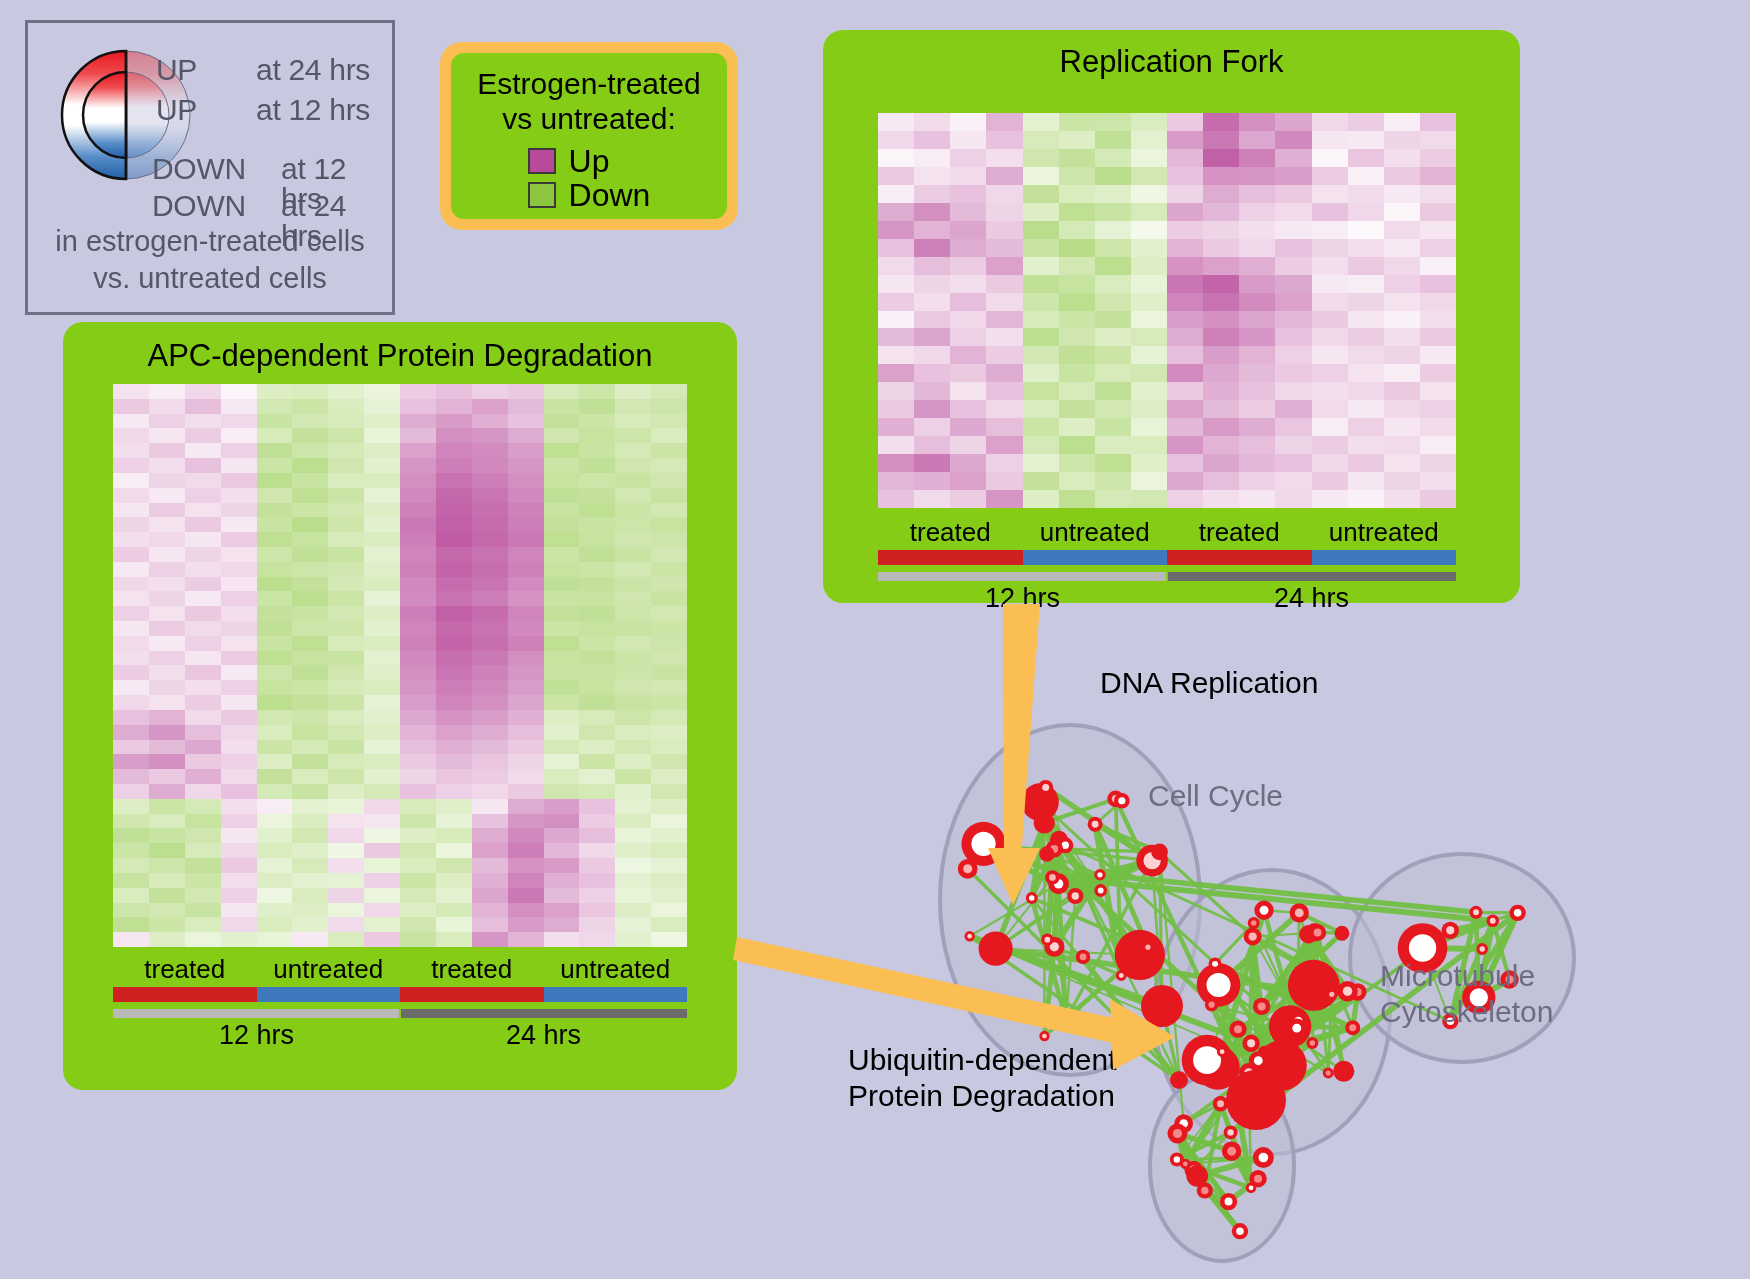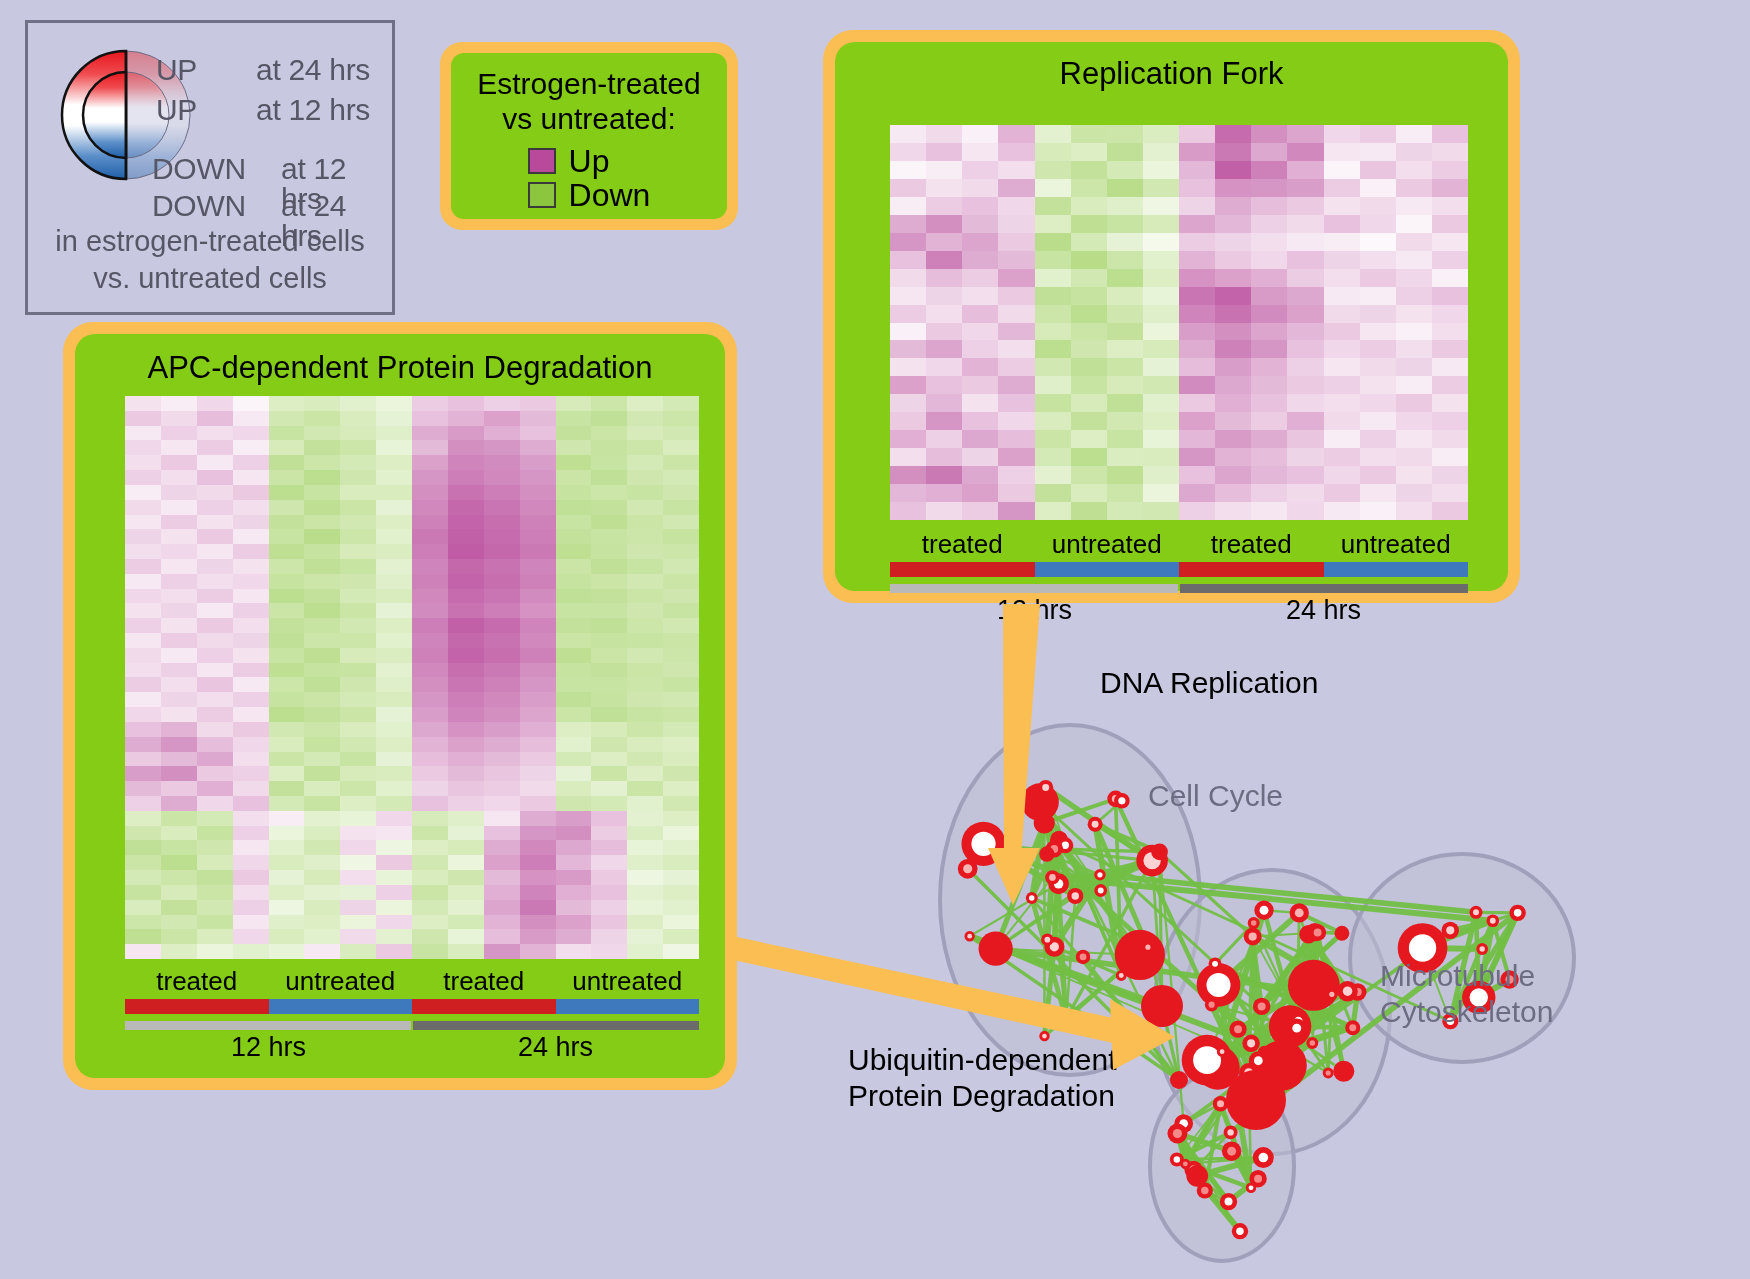--- a/index.html
+++ b/index.html
@@ -24,21 +24,20 @@
   #wb-foot {
     position:absolute; left:0; right:0; top:200px;
     text-align:center; color:#565666; font-size:29px; line-height:1.28;
   }
 
   
   .opanel {
     position:absolute;
     background:#fbbe53;
     border-radius:30px;
-    padding:12px;
   }
   .opanel > .inner {
     width:100%; height:100%;
     background:#84cc16;
     border-radius:20px;
     position:relative;
   }
   #legend-panel { left:440px; top:42px; width:298px; height:188px; border-radius:22px; padding:11px; }
   #legend-panel > .inner { border-radius:13px; }
   #legend-inner { padding:14px 0 0 0; text-align:center; }

